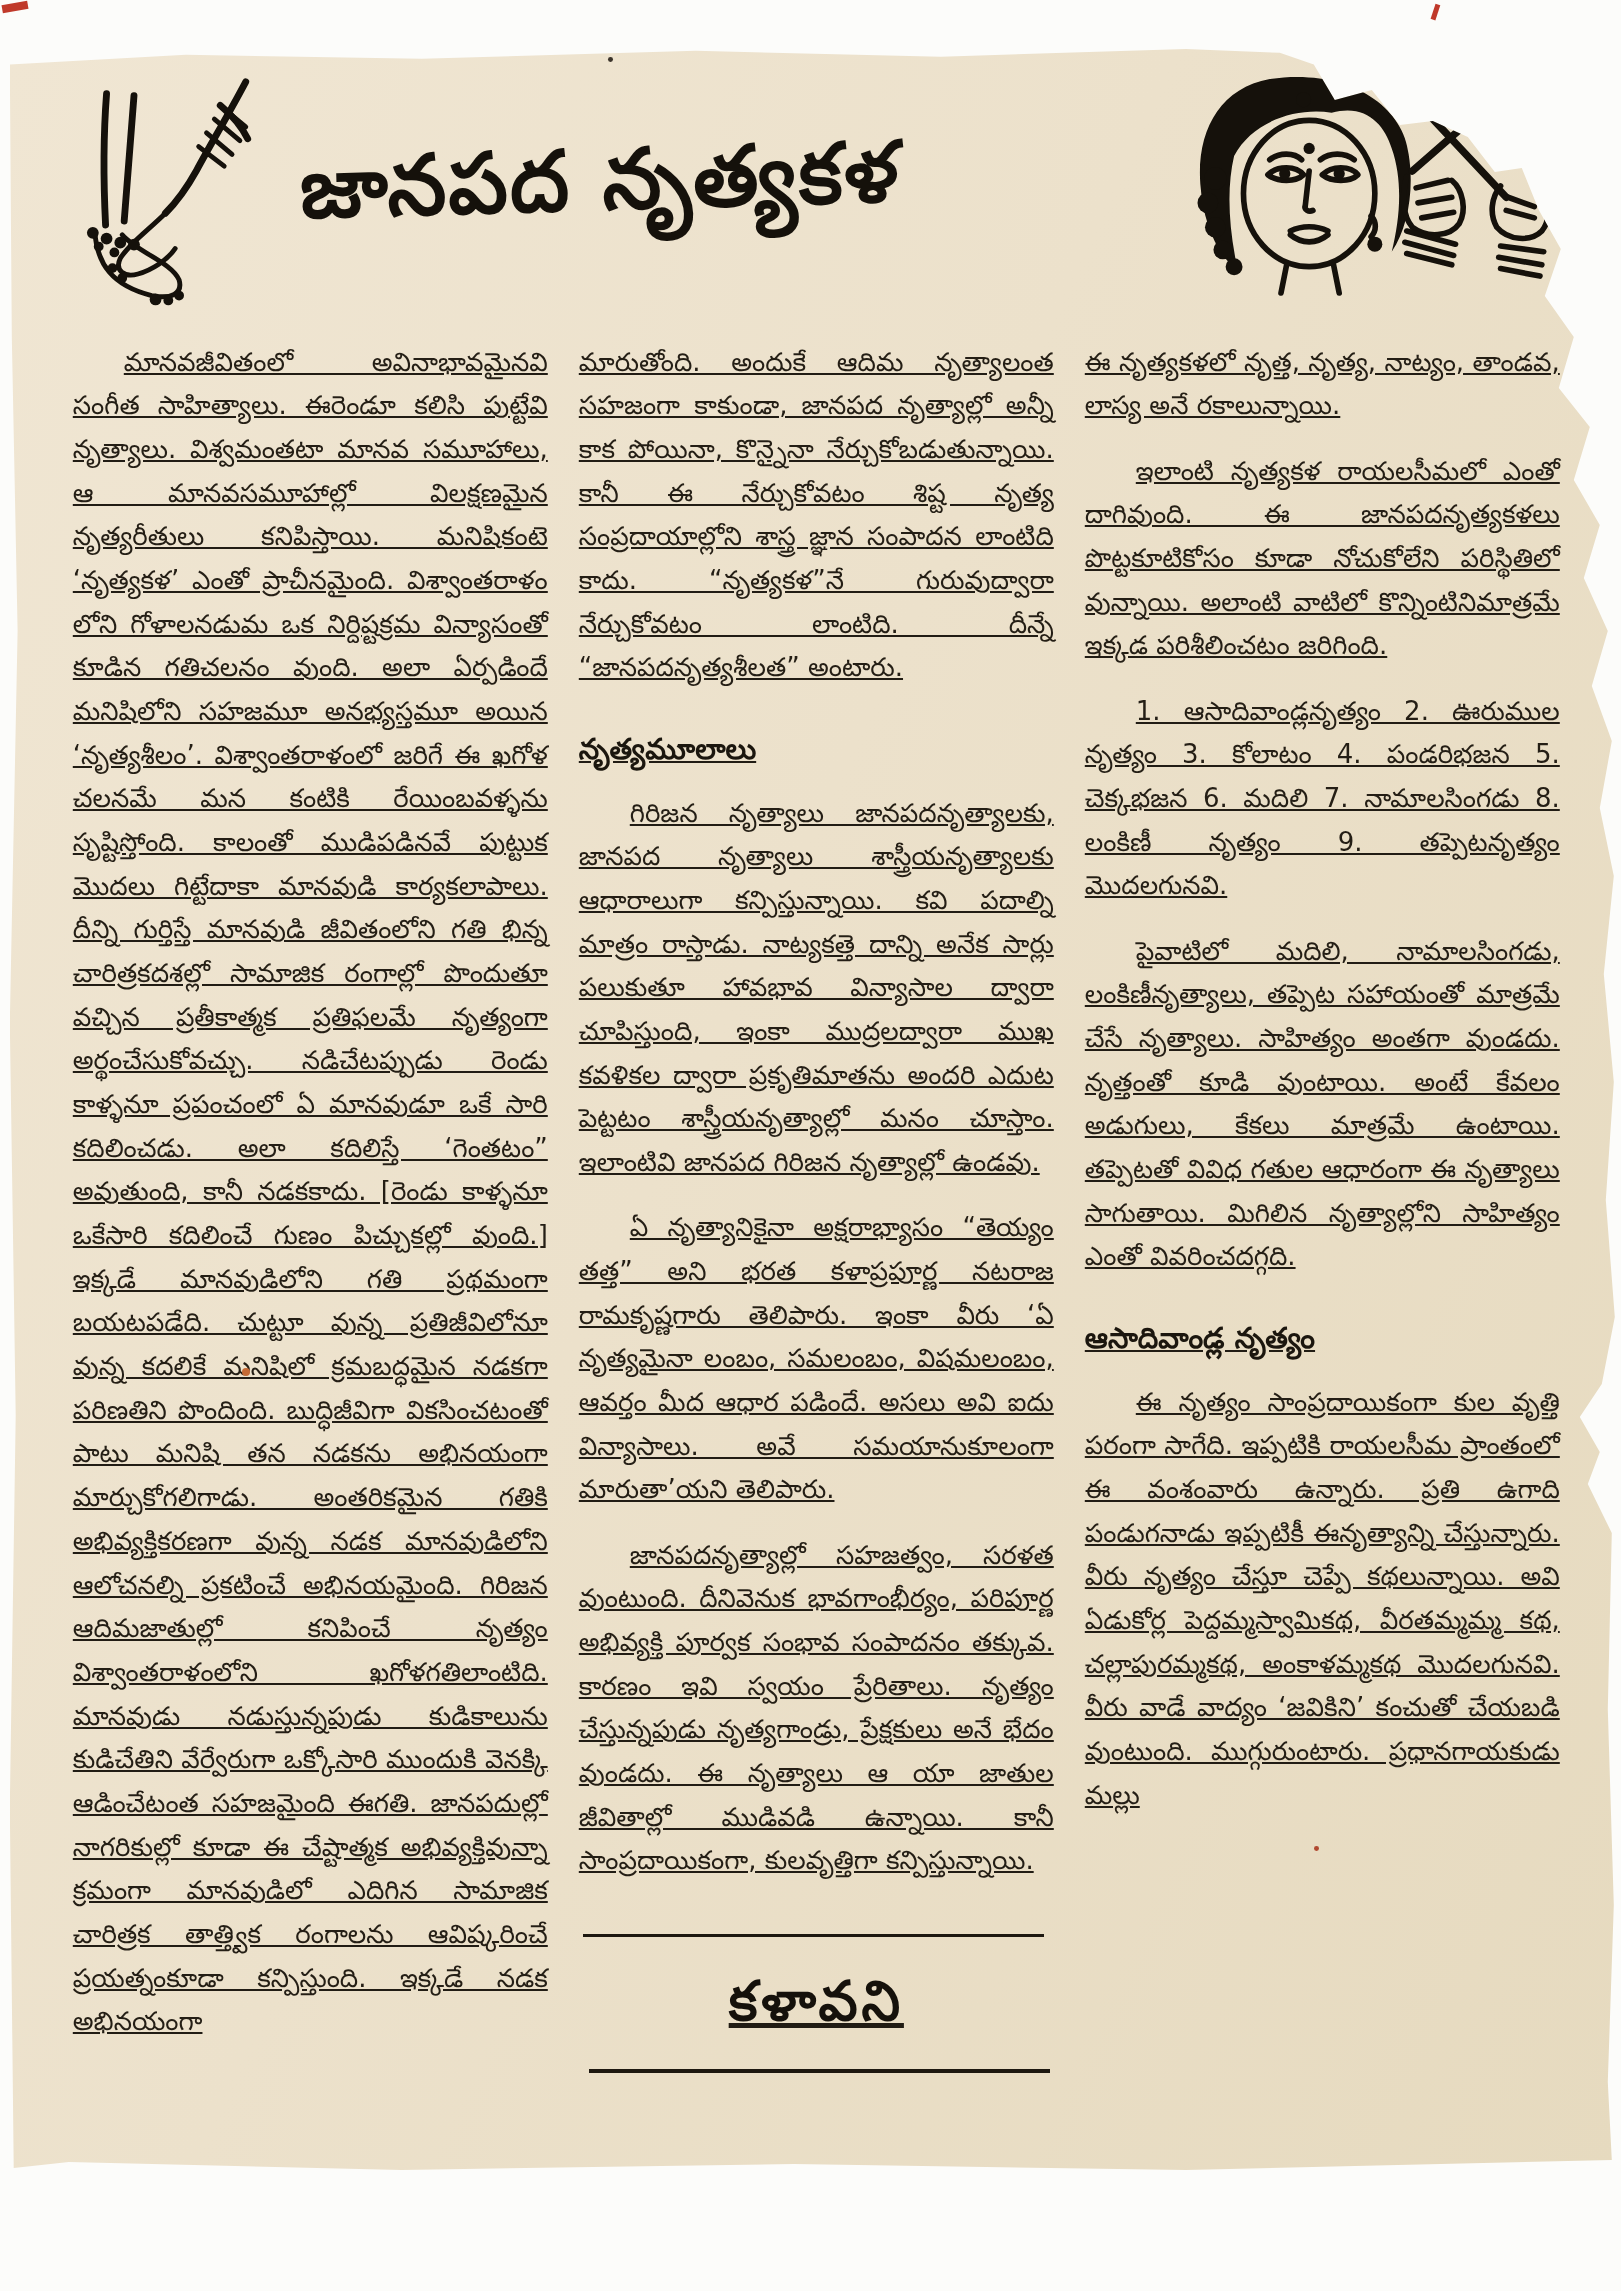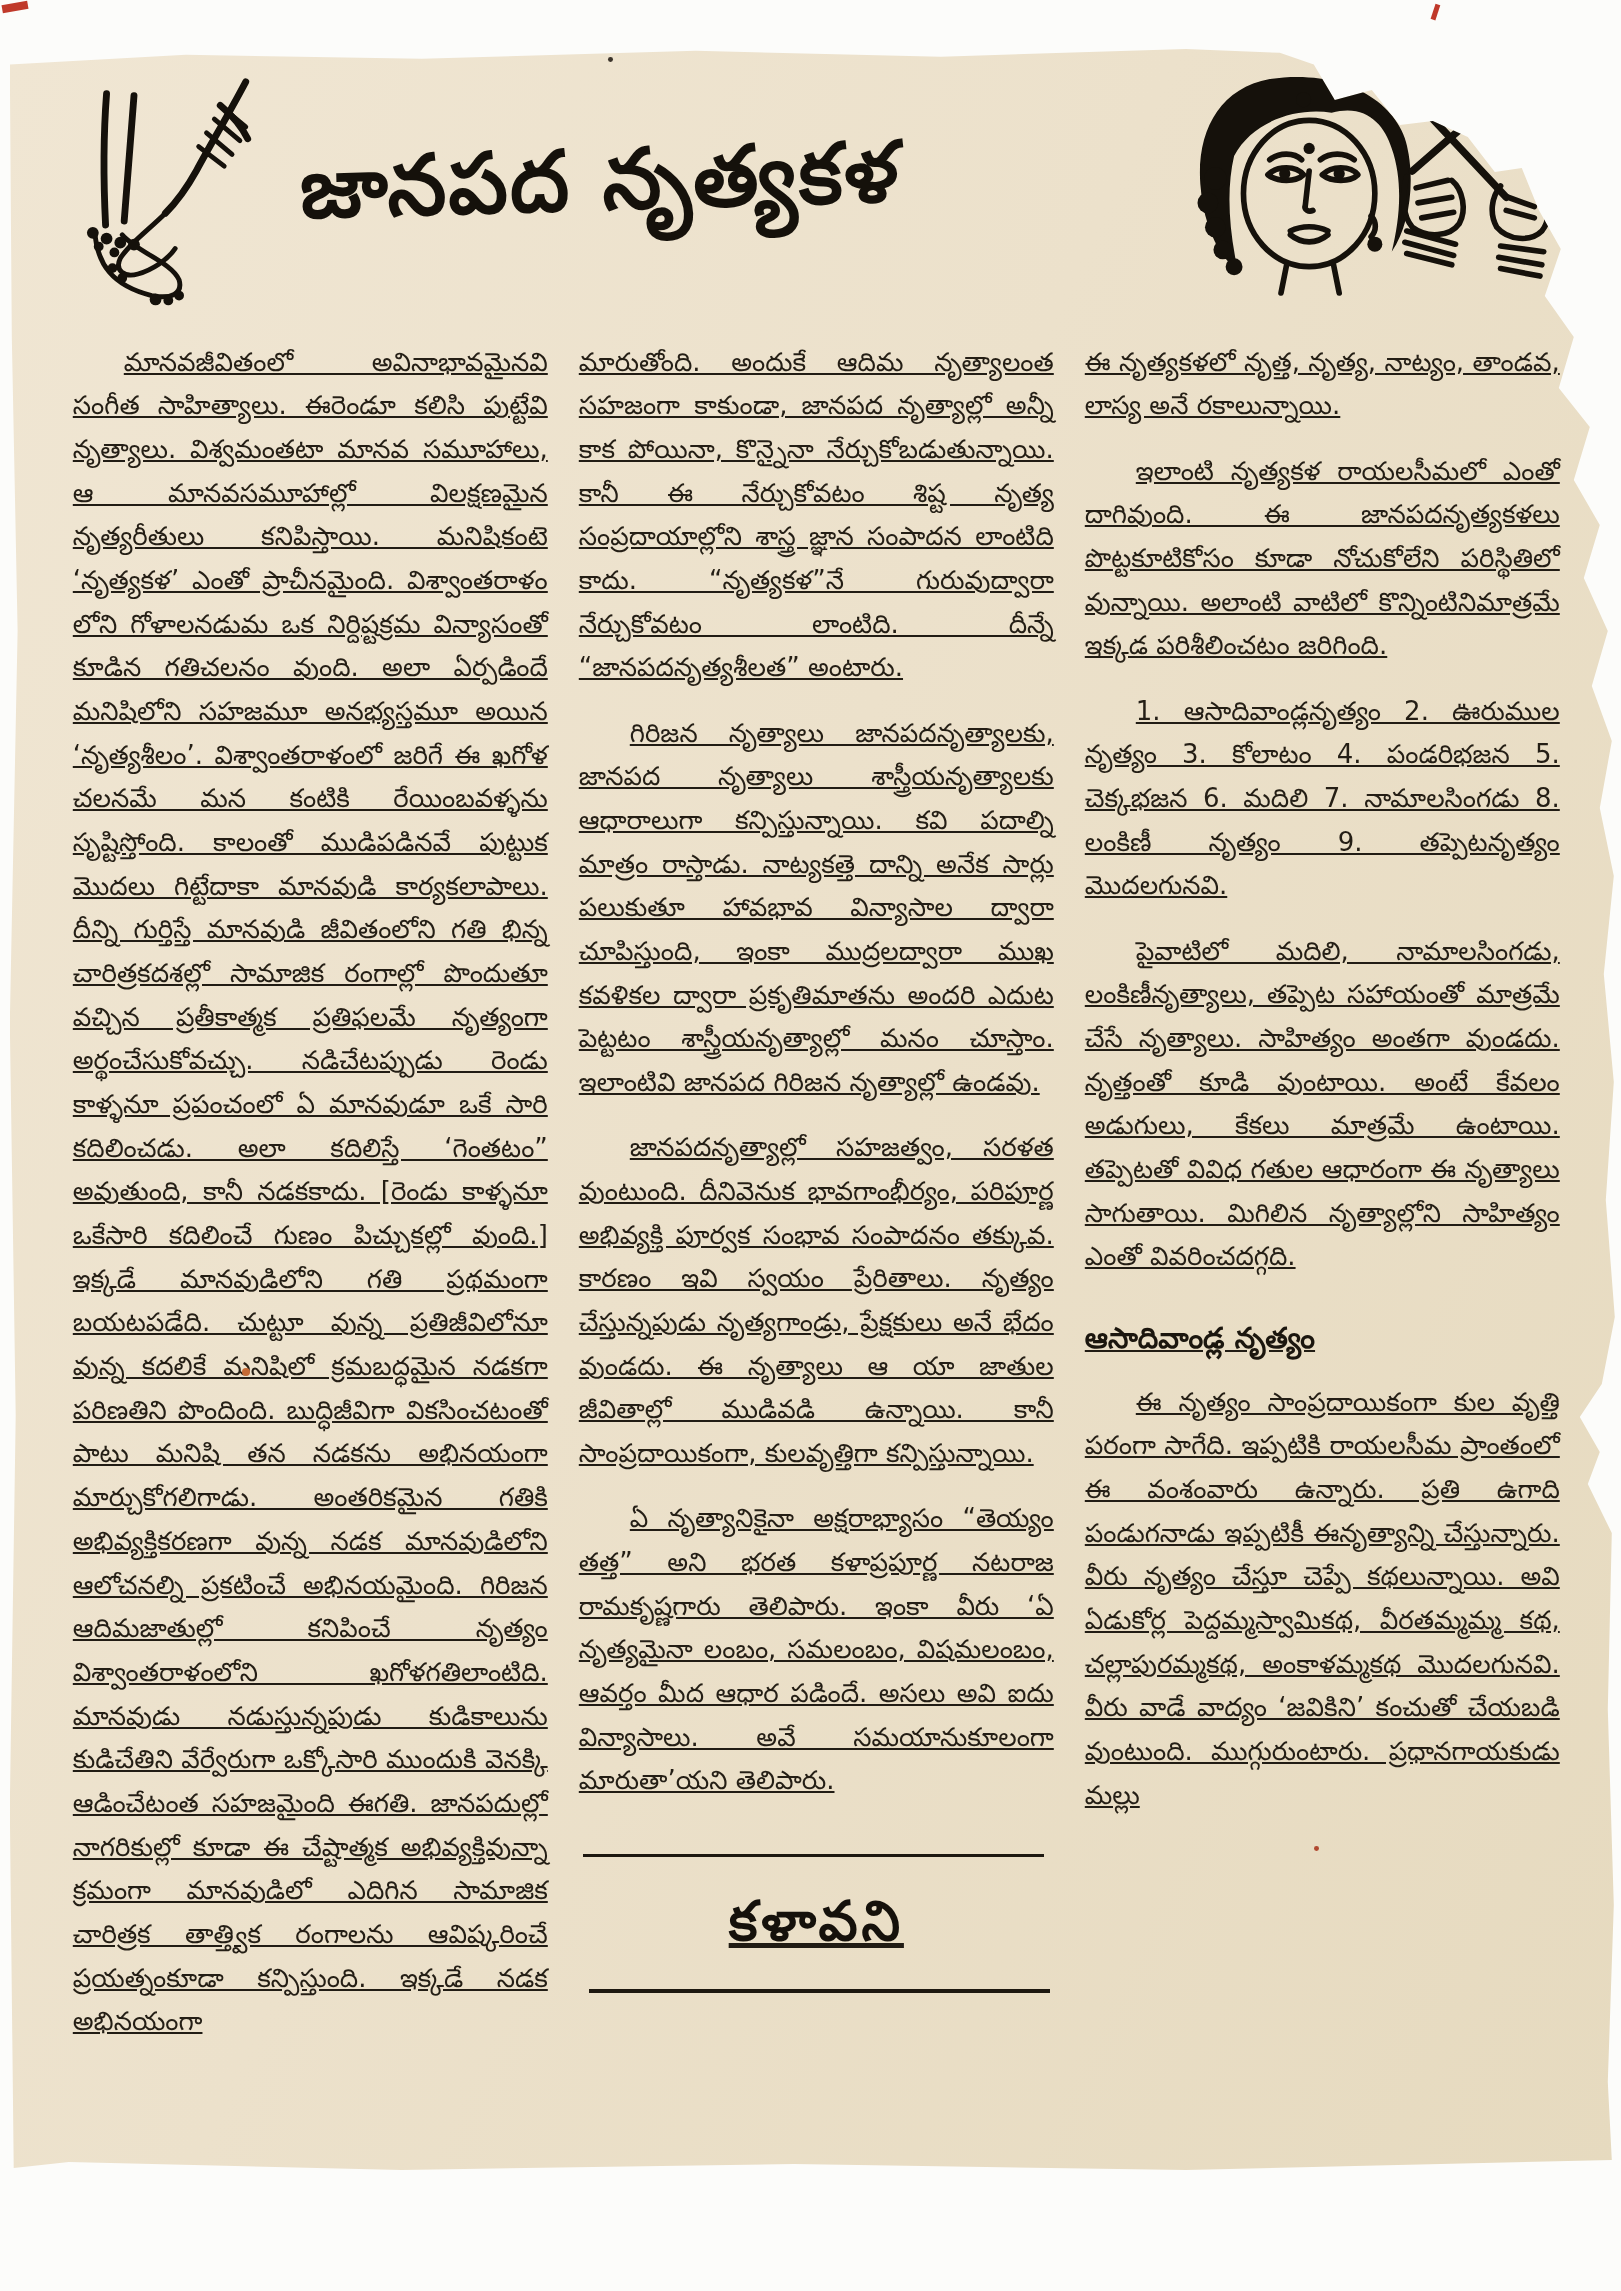--- a/index.html
+++ b/index.html
@@ -141,23 +141,24 @@
     </div>
 
     <div class="cols">
 
       <div class="col">
         <p class="para indent">మానవజీవితంలో అవినాభావమైనవి సంగీత సాహిత్యాలు. ఈరెండూ కలిసి పుట్టేవి నృత్యాలు. విశ్వమంతటా మానవ సమూహాలు, ఆ మానవసమూహాల్లో విలక్షణమైన నృత్యరీతులు కనిపిస్తాయి. మనిషికంటె ‘నృత్యకళ’ ఎంతో ప్రాచీనమైంది. విశ్వాంతరాళం లోని గోళాలనడుమ ఒక నిర్దిష్టక్రమ విన్యాసంతో కూడిన గతిచలనం వుంది. అలా ఏర్పడిందే మనిషిలోని సహజమూ అనభ్యస్తమూ అయిన ‘నృత్యశీలం’. విశ్వాంతరాళంలో జరిగే ఈ ఖగోళ చలనమే మన కంటికి రేయింబవళ్ళను సృష్టిస్తోంది. కాలంతో ముడిపడినవే పుట్టుక మొదలు గిట్టేదాకా మానవుడి కార్యకలాపాలు. దీన్ని గుర్తిస్తే మానవుడి జీవితంలోని గతి భిన్న చారిత్రకదశల్లో సామాజిక రంగాల్లో పొందుతూ వచ్చిన ప్రతీకాత్మక ప్రతిఫలమే నృత్యంగా అర్థంచేసుకోవచ్చు. నడిచేటప్పుడు రెండు కాళ్ళనూ ప్రపంచంలో ఏ మానవుడూ ఒకే సారి కదిలించడు. అలా కదిలిస్తే ‘గెంతటం” అవుతుంది, కానీ నడకకాదు. [రెండు కాళ్ళనూ ఒకేసారి కదిలించే గుణం పిచ్చుకల్లో వుంది.] ఇక్కడే మానవుడిలోని గతి ప్రథమంగా బయటపడేది. చుట్టూ వున్న ప్రతిజీవిలోనూ వున్న కదలికే మనిషిలో క్రమబద్ధమైన నడకగా పరిణతిని పొందింది. బుద్ధిజీవిగా వికసించటంతో పాటు మనిషి తన నడకను అభినయంగా మార్చుకోగలిగాడు. అంతరికమైన గతికి అభివ్యక్తికరణగా వున్న నడక మానవుడిలోని ఆలోచనల్ని ప్రకటించే అభినయమైంది. గిరిజన ఆదిమజాతుల్లో కనిపించే నృత్యం విశ్వాంతరాళంలోని ఖగోళగతిలాంటిది. మానవుడు నడుస్తున్నపుడు కుడికాలును కుడిచేతిని వేర్వేరుగా ఒక్కోసారి ముందుకి వెనక్కి ఆడించేటంత సహజమైంది ఈగతి. జానపదుల్లో నాగరికుల్లో కూడా ఈ చేష్టాత్మక అభివ్యక్తివున్నా క్రమంగా మానవుడిలో ఎదిగిన సామాజిక చారిత్రక తాత్త్విక రంగాలను ఆవిష్కరించే ప్రయత్నంకూడా కన్పిస్తుంది. ఇక్కడే నడక అభినయంగా</p>
       </div>
 
       <div class="col">
         <p class="para">మారుతోంది. అందుకే ఆదిమ నృత్యాలంత సహజంగా కాకుండా, జానపద నృత్యాల్లో అన్నీ కాక పోయినా, కొన్నైనా నేర్చుకోబడుతున్నాయి. కానీ ఈ నేర్చుకోవటం శిష్ట నృత్య సంప్రదాయాల్లోని శాస్త్ర జ్ఞాన సంపాదన లాంటిది కాదు. “నృత్యకళ”నే గురువుద్వారా నేర్చుకోవటం లాంటిది. దీన్నే “జానపదనృత్యశీలత” అంటారు.</p>
+        <div class="heading">నృత్యమూలాలు</div>
         <p class="para indent">గిరిజన నృత్యాలు జానపదనృత్యాలకు, జానపద నృత్యాలు శాస్త్రీయనృత్యాలకు ఆధారాలుగా కన్పిస్తున్నాయి. కవి పదాల్ని మాత్రం రాస్తాడు. నాట్యకత్తె దాన్ని అనేక సార్లు పలుకుతూ హావభావ విన్యాసాల ద్వారా చూపిస్తుంది, ఇంకా ముద్రలద్వారా ముఖ కవళికల ద్వారా ప్రకృతిమాతను అందరి ఎదుట పెట్టటం శాస్త్రీయనృత్యాల్లో మనం చూస్తాం. ఇలాంటివి జానపద గిరిజన నృత్యాల్లో ఉండవు.</p>
+        <p class="para indent">ఏ నృత్యానికైనా అక్షరాభ్యాసం “తెయ్యం తత్త” అని భరత కళాప్రపూర్ణ నటరాజ రామకృష్ణగారు తెలిపారు. ఇంకా వీరు ‘ఏ నృత్యమైనా లంబం, సమలంబం, విషమలంబం, ఆవర్తం మీద ఆధార పడిందే. అసలు అవి ఐదు విన్యాసాలు. అవే సమయానుకూలంగా మారుతా’యని తెలిపారు.</p>
         <p class="para indent">జానపదనృత్యాల్లో సహజత్వం, సరళత వుంటుంది. దీనివెనుక భావగాంభీర్యం, పరిపూర్ణ అభివ్యక్తి పూర్వక సంభావ సంపాదనం తక్కువ. కారణం ఇవి స్వయం ప్రేరితాలు. నృత్యం చేస్తున్నపుడు నృత్యగాండ్రు, ప్రేక్షకులు అనే భేదం వుండదు. ఈ నృత్యాలు ఆ యా జాతుల జీవితాల్లో ముడివడి ఉన్నాయి. కానీ సాంప్రదాయికంగా, కులవృత్తిగా కన్పిస్తున్నాయి.</p>
-        <p class="para indent">ఏ నృత్యానికైనా అక్షరాభ్యాసం “తెయ్యం తత్త” అని భరత కళాప్రపూర్ణ నటరాజ రామకృష్ణగారు తెలిపారు. ఇంకా వీరు ‘ఏ నృత్యమైనా లంబం, సమలంబం, విషమలంబం, ఆవర్తం మీద ఆధార పడిందే. అసలు అవి ఐదు విన్యాసాలు. అవే సమయానుకూలంగా మారుతా’యని తెలిపారు.</p>
         <div class="rule"></div>
         <div class="box-title">కళావని</div>
         <div class="rule bottom"></div>
       </div>
 
       <div class="col">
         <p class="para">ఈ నృత్యకళలో నృత్త, నృత్య, నాట్యం, తాండవ, లాస్య అనే రకాలున్నాయి.</p>
         <p class="para indent">ఇలాంటి నృత్యకళ రాయలసీమలో ఎంతో దాగివుంది. ఈ జానపదనృత్యకళలు పొట్టకూటికోసం కూడా నోచుకోలేని పరిస్థితిలో వున్నాయి. అలాంటి వాటిలో కొన్నింటినిమాత్రమే ఇక్కడ పరిశీలించటం జరిగింది.</p>
         <p class="para indent">1. ఆసాదివాండ్లనృత్యం 2. ఊరుముల నృత్యం 3. కోలాటం 4. పండరిభజన 5. చెక్కభజన 6. మదిలి 7. నామాలసింగడు 8. లంకిణీ నృత్యం 9. తప్పెటనృత్యం మొదలగునవి.</p>
         <p class="para indent">పైవాటిలో మదిలి, నామాలసింగడు, లంకిణీనృత్యాలు, తప్పెట సహాయంతో మాత్రమే చేసే నృత్యాలు. సాహిత్యం అంతగా వుండదు. నృత్తంతో కూడి వుంటాయి. అంటే కేవలం అడుగులు, కేకలు మాత్రమే ఉంటాయి. తప్పెటతో వివిధ గతుల ఆధారంగా ఈ నృత్యాలు సాగుతాయి. మిగిలిన నృత్యాల్లోని సాహిత్యం ఎంతో వివరించదగ్గది.</p>

